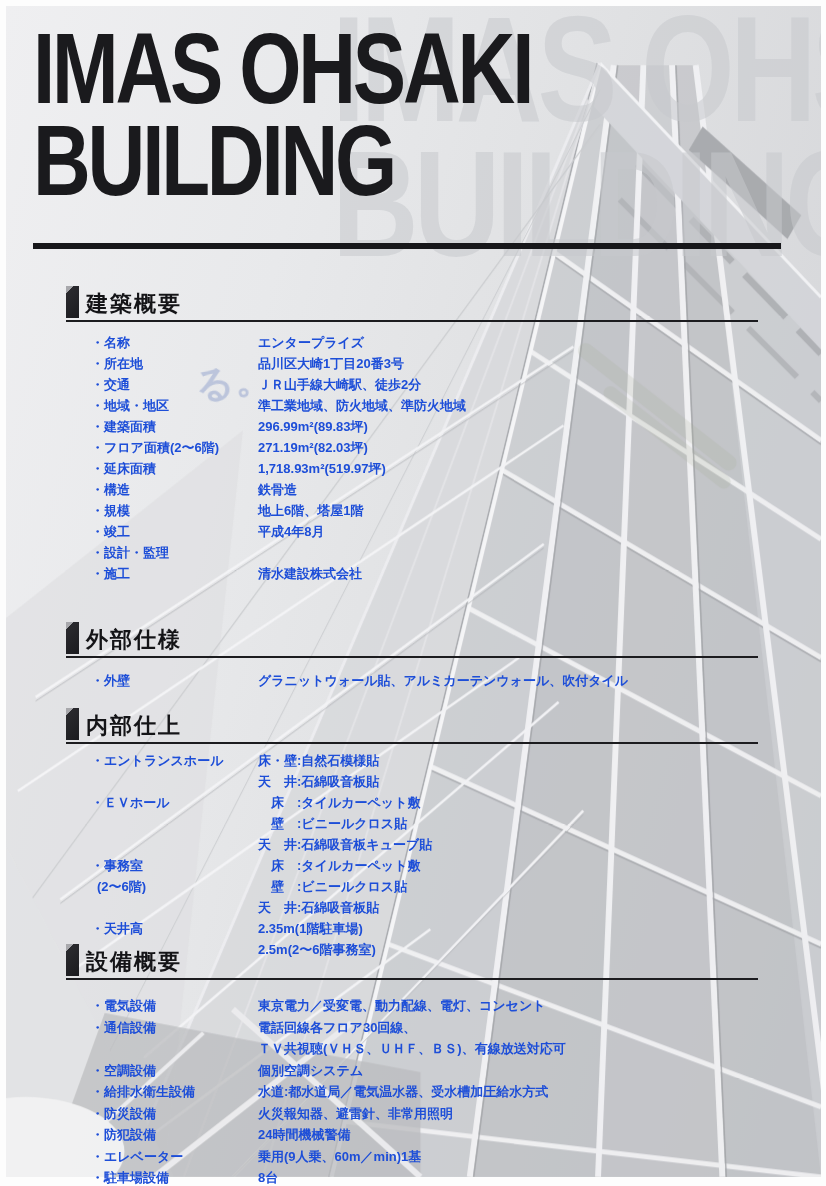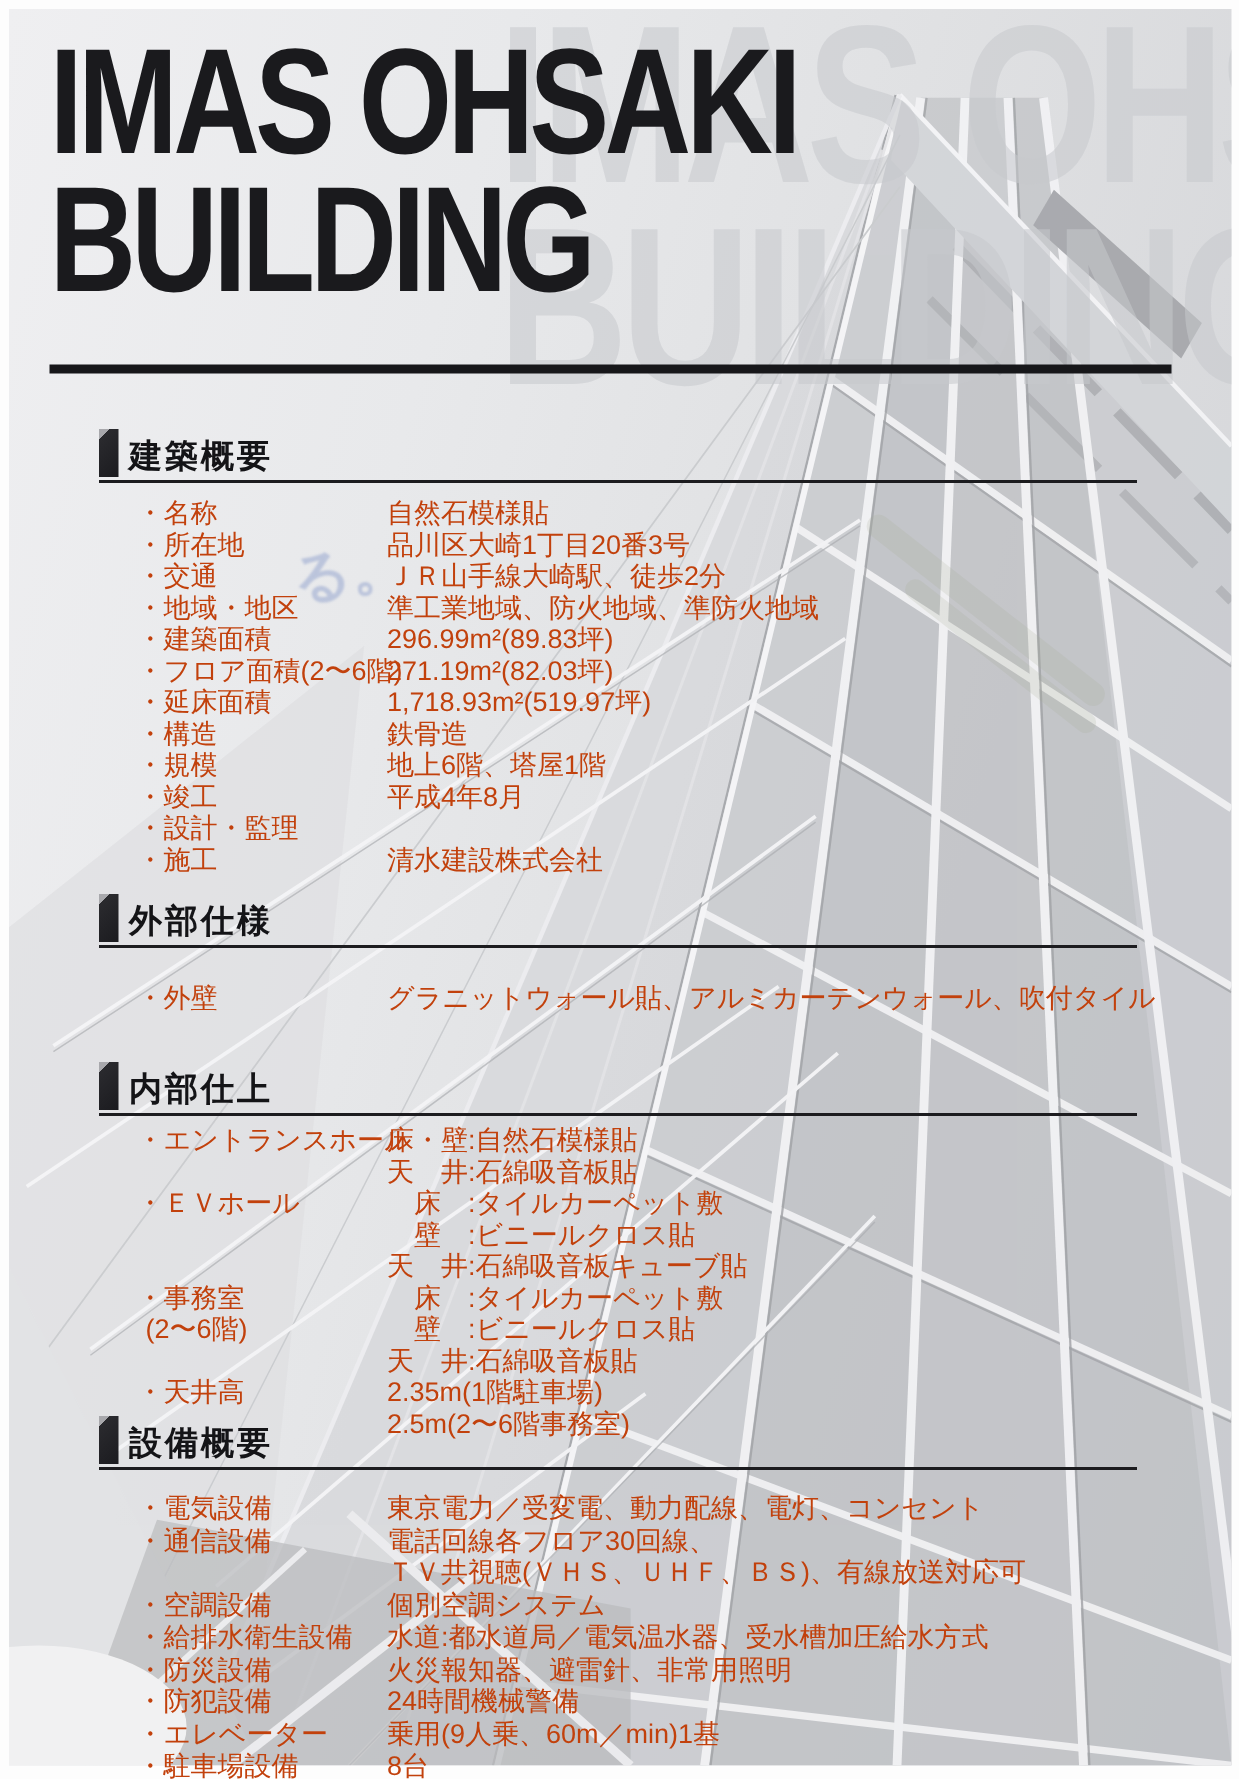--- a/index.html
+++ b/index.html
@@ -25,30 +25,30 @@
   .title-block{position:absolute;left:33px;top:22px;z-index:5;
        font-weight:bold;font-size:100px;line-height:92px;letter-spacing:-4px;
        white-space:nowrap;color:#1a1a1d;
        transform:scaleX(0.8);transform-origin:left top;}
   .title-rule{position:absolute;left:33px;top:243px;width:748px;height:6px;
        background:#17171a;z-index:5;}
 
   
   main{position:absolute;inset:0;z-index:5;}
   .sec{position:absolute;left:66px;width:700px;}
-  #sec0{top:286px;} #sec1{top:596px;} #sec2{top:708px;} #sec3{top:944px;}
+  #sec0{top:286px;} #sec1{top:622px;} #sec2{top:708px;} #sec3{top:944px;}
   .sec-head{display:flex;align-items:flex-end;gap:7px;height:32px;}
   .tab{width:13px;height:32px;flex:0 0 13px;
        background:linear-gradient(135deg,#a8a8ac 0,#a8a8ac 5px,#2a2a2e 5px,#1b1b1f 100%);}
   .sec h2{margin:0;font-size:22px;font-weight:600;letter-spacing:2px;
        color:#141417;line-height:1;padding-bottom:3px;}
   .sec-rule{height:2px;background:#1c1c1f;width:692px;margin-top:2px;}
-  .rows{font-size:18px;line-height:21px;color:#c2410c;}
+  .rows{font-size:13px;line-height:21px;color:#1d4ed8;font-weight:bold;}
   #sec0 .rows{margin-top:10px;}
-  #sec1 .rows{margin-top:23px;}
+  #sec1 .rows{margin-top:12px;}
   #sec2 .rows{margin-top:6px;}
   #sec3 .rows{margin-top:15px;line-height:21.5px;}
   .row{display:flex;align-items:flex-start;}
   .cell-label{flex:0 0 192px;width:192px;box-sizing:border-box;
        padding-left:25px;white-space:pre;}
   .label2{padding-left:6px;}
   .vals{flex:1;white-space:pre;}
 </style>
 </head>
 <body>
@@ -159,21 +159,21 @@
   <main>
     <section class="sec" id="sec0">
       <div class="sec-head">
         <span class="tab"></span>
         <h2>建築概要</h2>
       </div>
       <div class="sec-rule"></div>
       <div class="rows">
           <div class="row">
             <div class="cell-label"><div>・名称</div></div>
-            <div class="vals"><div>自然石模様貼</div></div>
+            <div class="vals"><div>エンタープライズ</div></div>
           </div>
           <div class="row">
             <div class="cell-label"><div>・所在地</div></div>
             <div class="vals"><div>品川区大崎1丁目20番3号</div></div>
           </div>
           <div class="row">
             <div class="cell-label"><div>・交通</div></div>
             <div class="vals"><div>ＪＲ山手線大崎駅、徒歩2分</div></div>
           </div>
           <div class="row">

